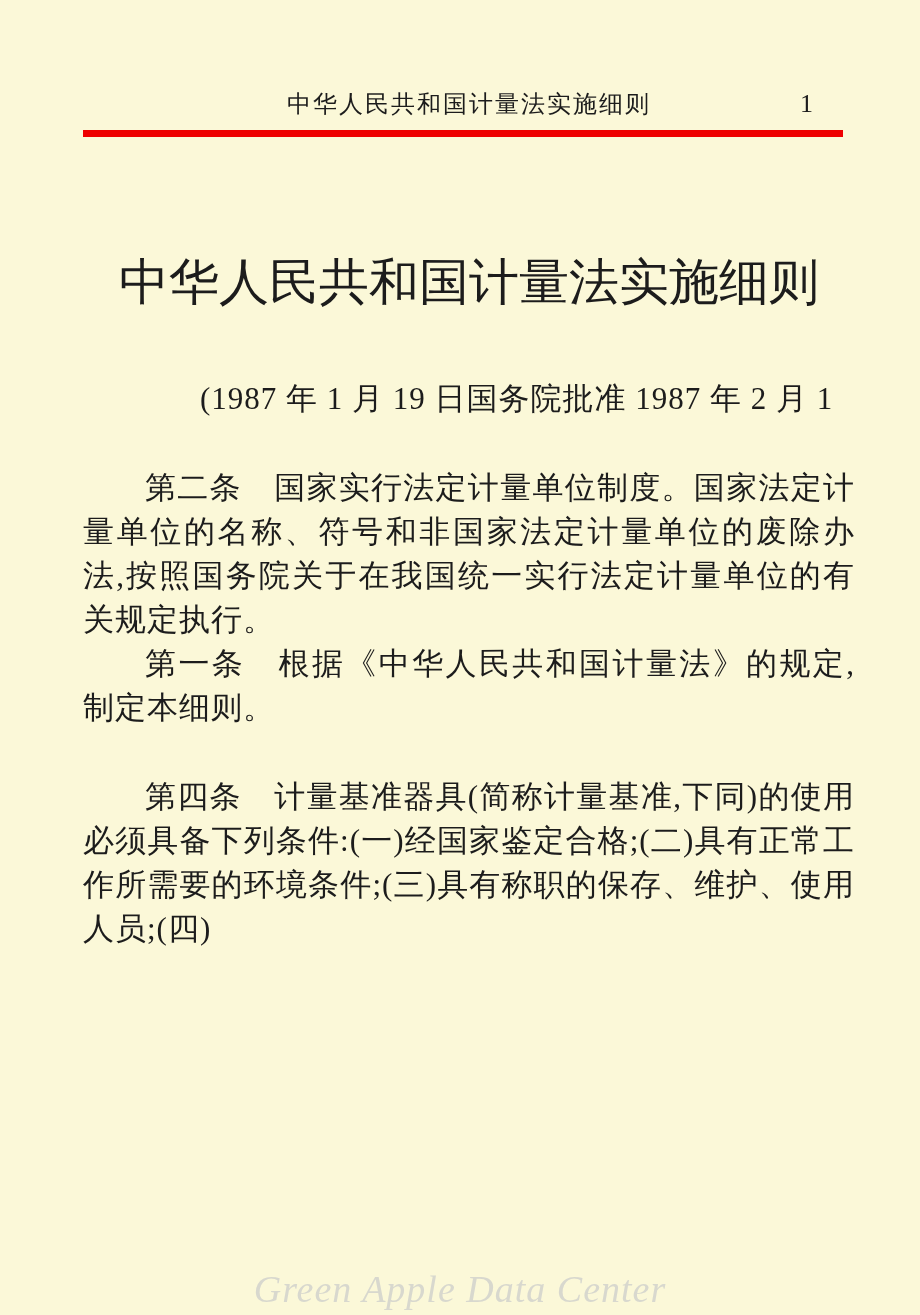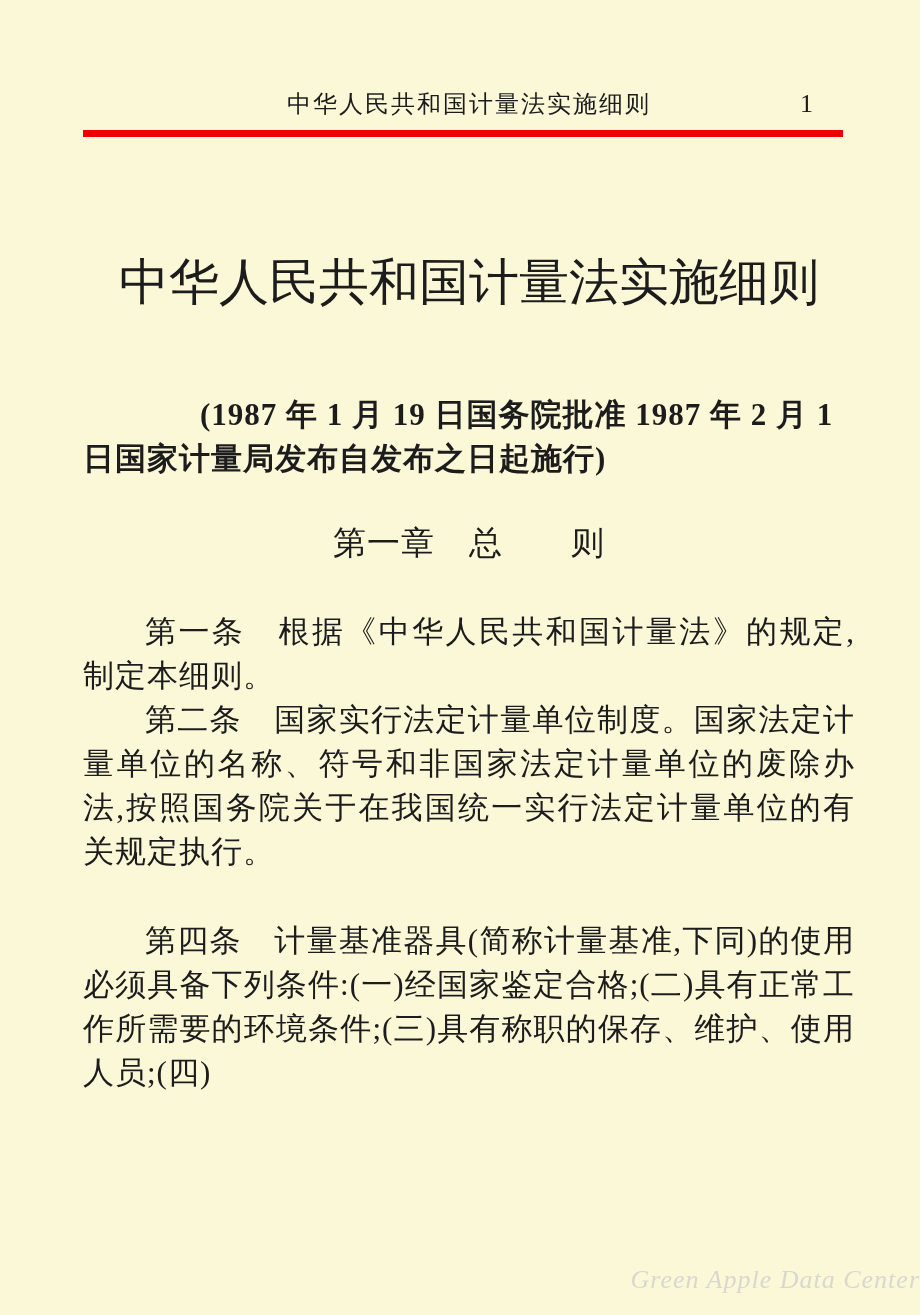--- a/index.html
+++ b/index.html
@@ -32,45 +32,44 @@
     background:var(--rule-red);
   }
   .doc-title{
     margin:112px 0 0 0;
     text-align:center;
     font-size:50px;font-weight:normal;
     line-height:66px;letter-spacing:0px;
     white-space:nowrap;
   }
   .promulgation{
-    margin-top:78px;
+    margin-top:62px;
     font-size:31px;line-height:44px;
     letter-spacing:1px;
-    font-weight:bold;
   }
   .prom-line-1{padding-left:117px;}
   .chapter-heading{
     margin:40px 0 0 0;
     text-align:center;
     font-size:33px;font-weight:normal;
     line-height:44px;letter-spacing:1px;
     white-space:nowrap;
   }
   .articles{margin-top:45px;}
   .article{
     margin:0;
     font-size:31px;line-height:44px;
     letter-spacing:1px;
     text-align:justify;
     text-indent:2em;
   }
   .watermark{
-    position:absolute;left:0;right:0;bottom:20px;
-    text-align:right;
-    font-size:26px;font-style:italic;
+    position:absolute;left:0;right:0;bottom:4px;
+    text-align:center;
+    font-size:38px;font-style:italic;
     color:var(--watermark);
     letter-spacing:1px;
   }
 </style>
 </head>
 <body>
 
 <div class="page">
   <div class="content">
 
@@ -78,28 +77,26 @@
       <span class="running-title">中华人民共和国计量法实施细则</span>
       <span class="page-number">1</span>
     </div>
 
     <div class="rule"></div>
 
     <h1 class="doc-title">中华人民共和国计量法实施细则</h1>
 
     <div class="promulgation">
       <div class="prom-line-1">(1987 年 1 月 19 日国务院批准 1987 年 2 月 1</div>
-      <div class="prom-line-2">日国家计量局发布自发布之日起施行)</div>
     </div>
 
-    <h2 class="chapter-heading">第一章　总　　则</h2>
 
     <div class="articles">
+      <p class="article">第二条　国家实行法定计量单位制度。国家法定计量单位的名称、符号和非国家法定计量单位的废除办法,按照国务院关于在我国统一实行法定计量单位的有关规定执行。</p>
       <p class="article">第一条　根据《中华人民共和国计量法》的规定,制定本细则。</p>
-      <p class="article">第二条　国家实行法定计量单位制度。国家法定计量单位的名称、符号和非国家法定计量单位的废除办法,按照国务院关于在我国统一实行法定计量单位的有关规定执行。</p>
     </div>
 
 
     <div class="articles">
       <p class="article">第四条　计量基准器具(简称计量基准,下同)的使用必须具备下列条件:(一)经国家鉴定合格;(二)具有正常工作所需要的环境条件;(三)具有称职的保存、维护、使用人员;(四)</p>
     </div>
 
   </div>
 
   <div class="watermark">Green Apple Data Center</div>

